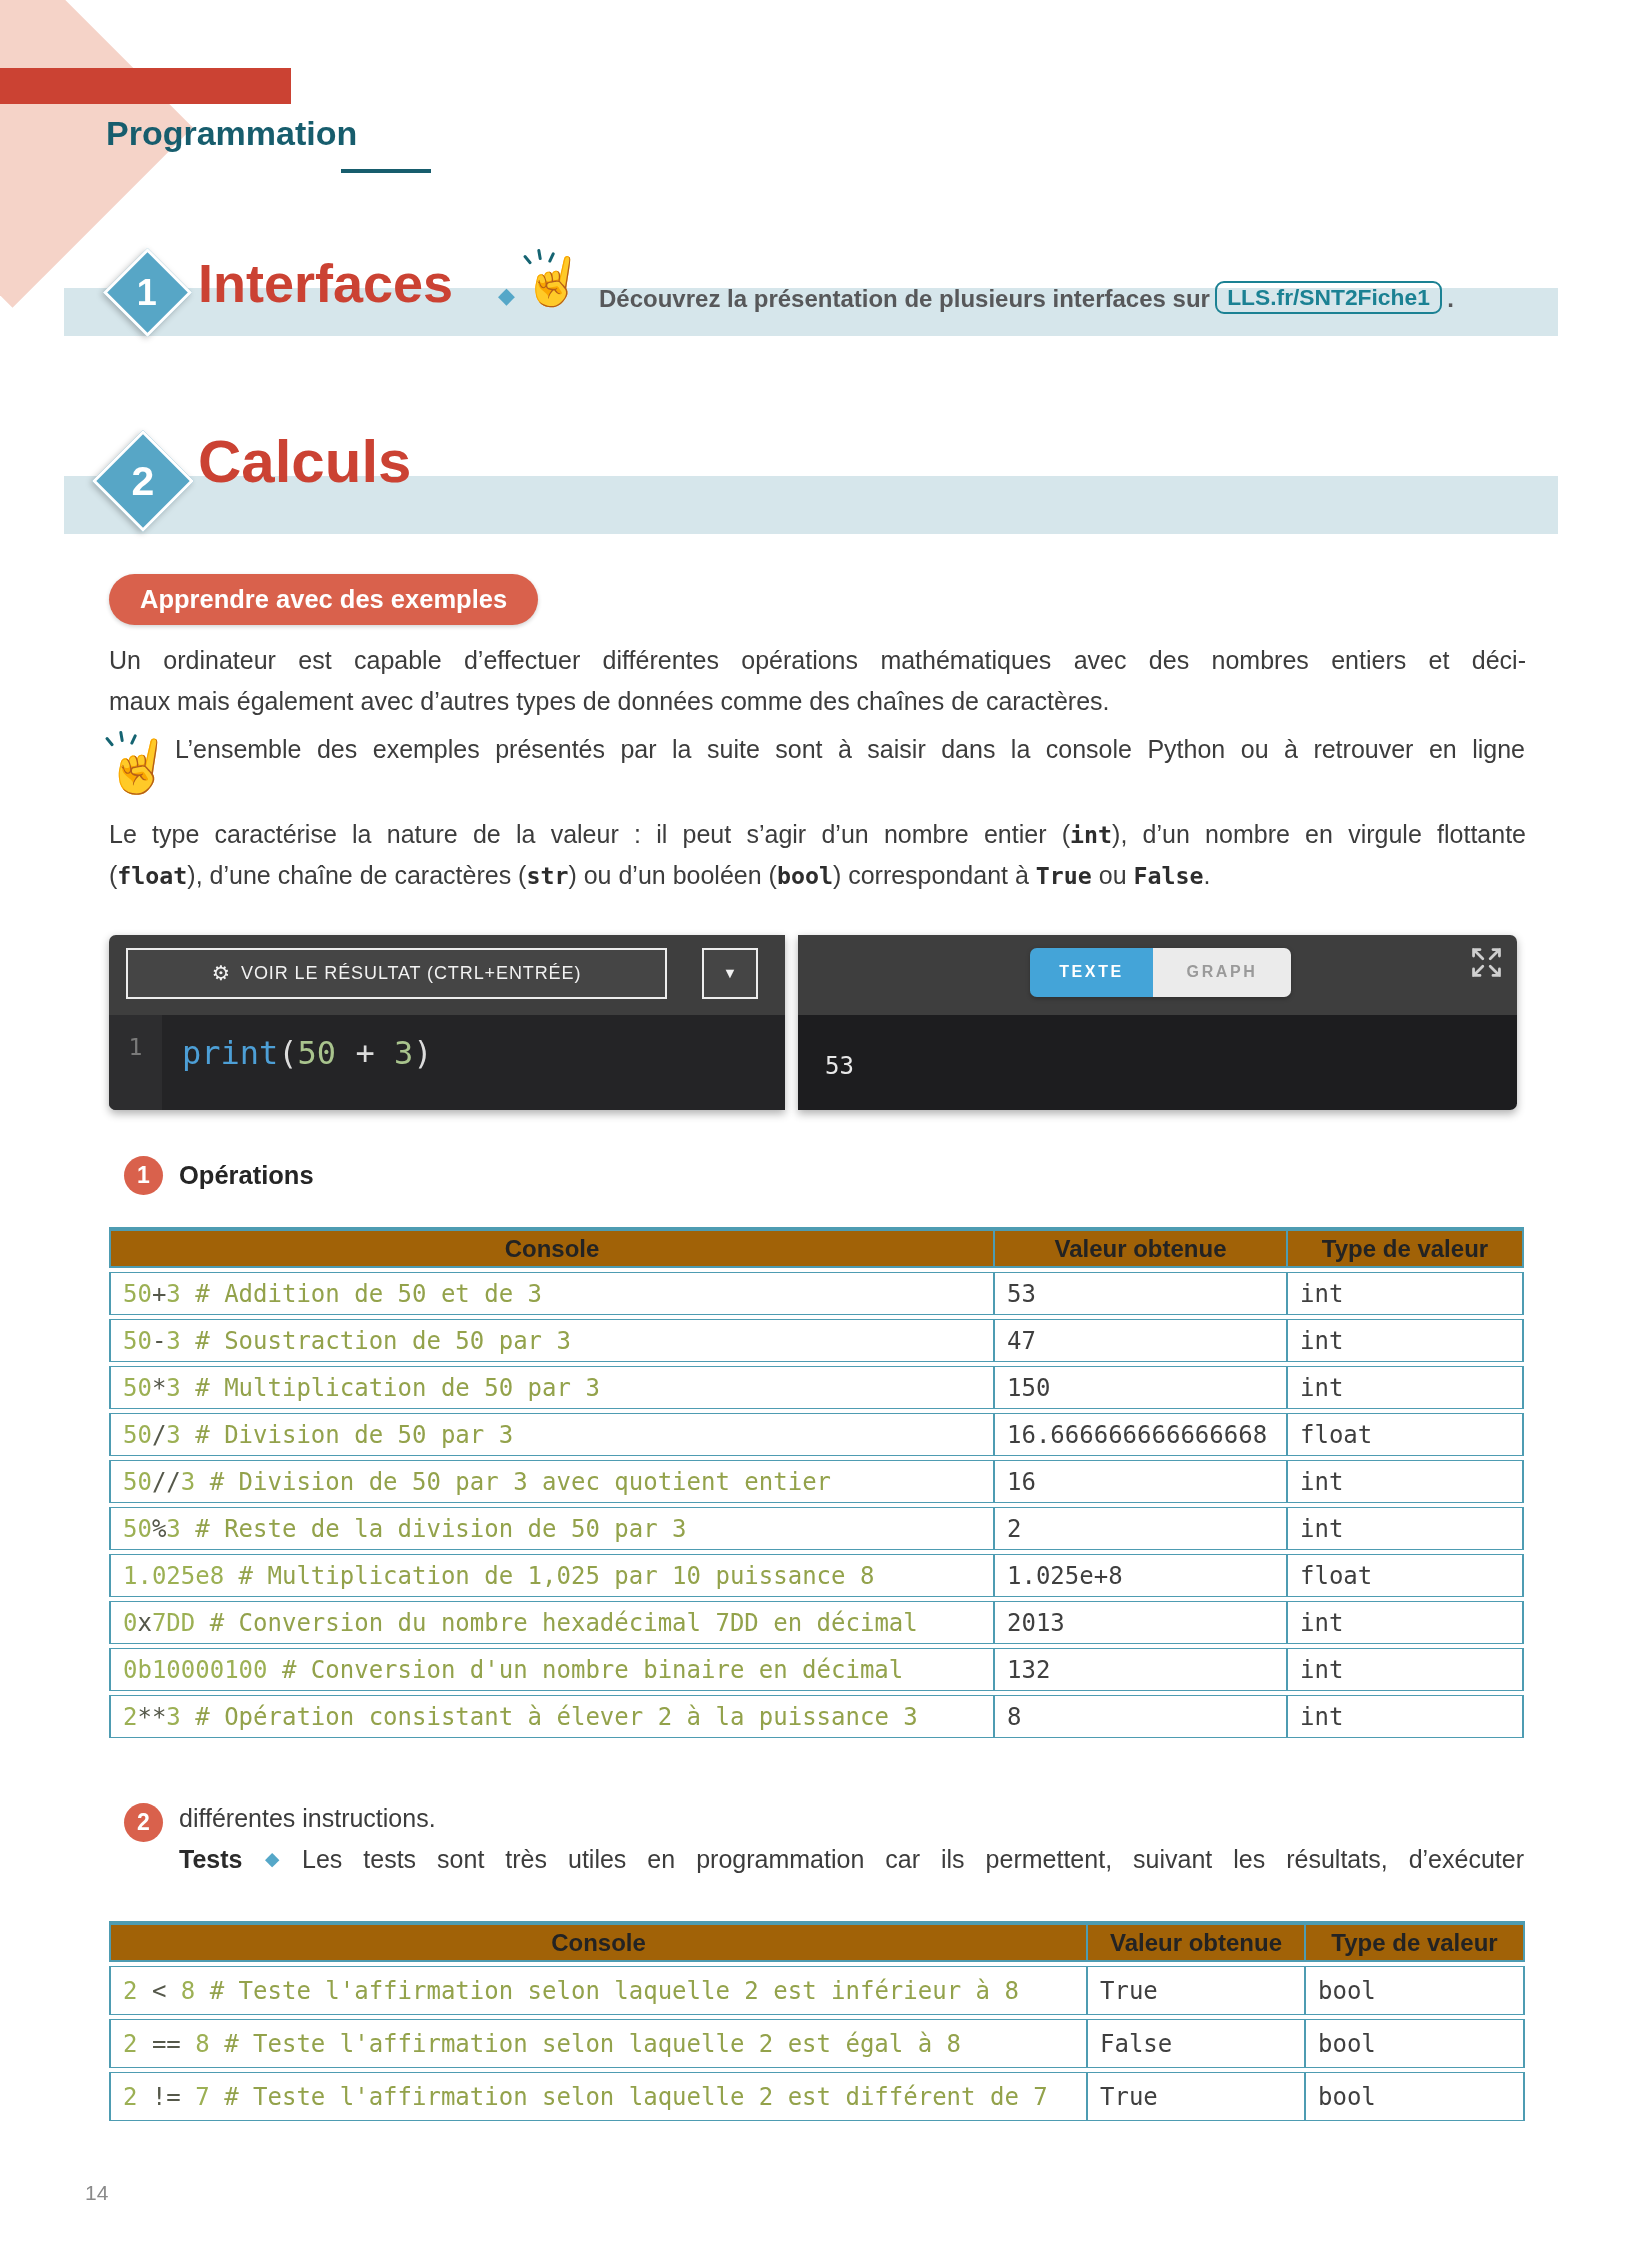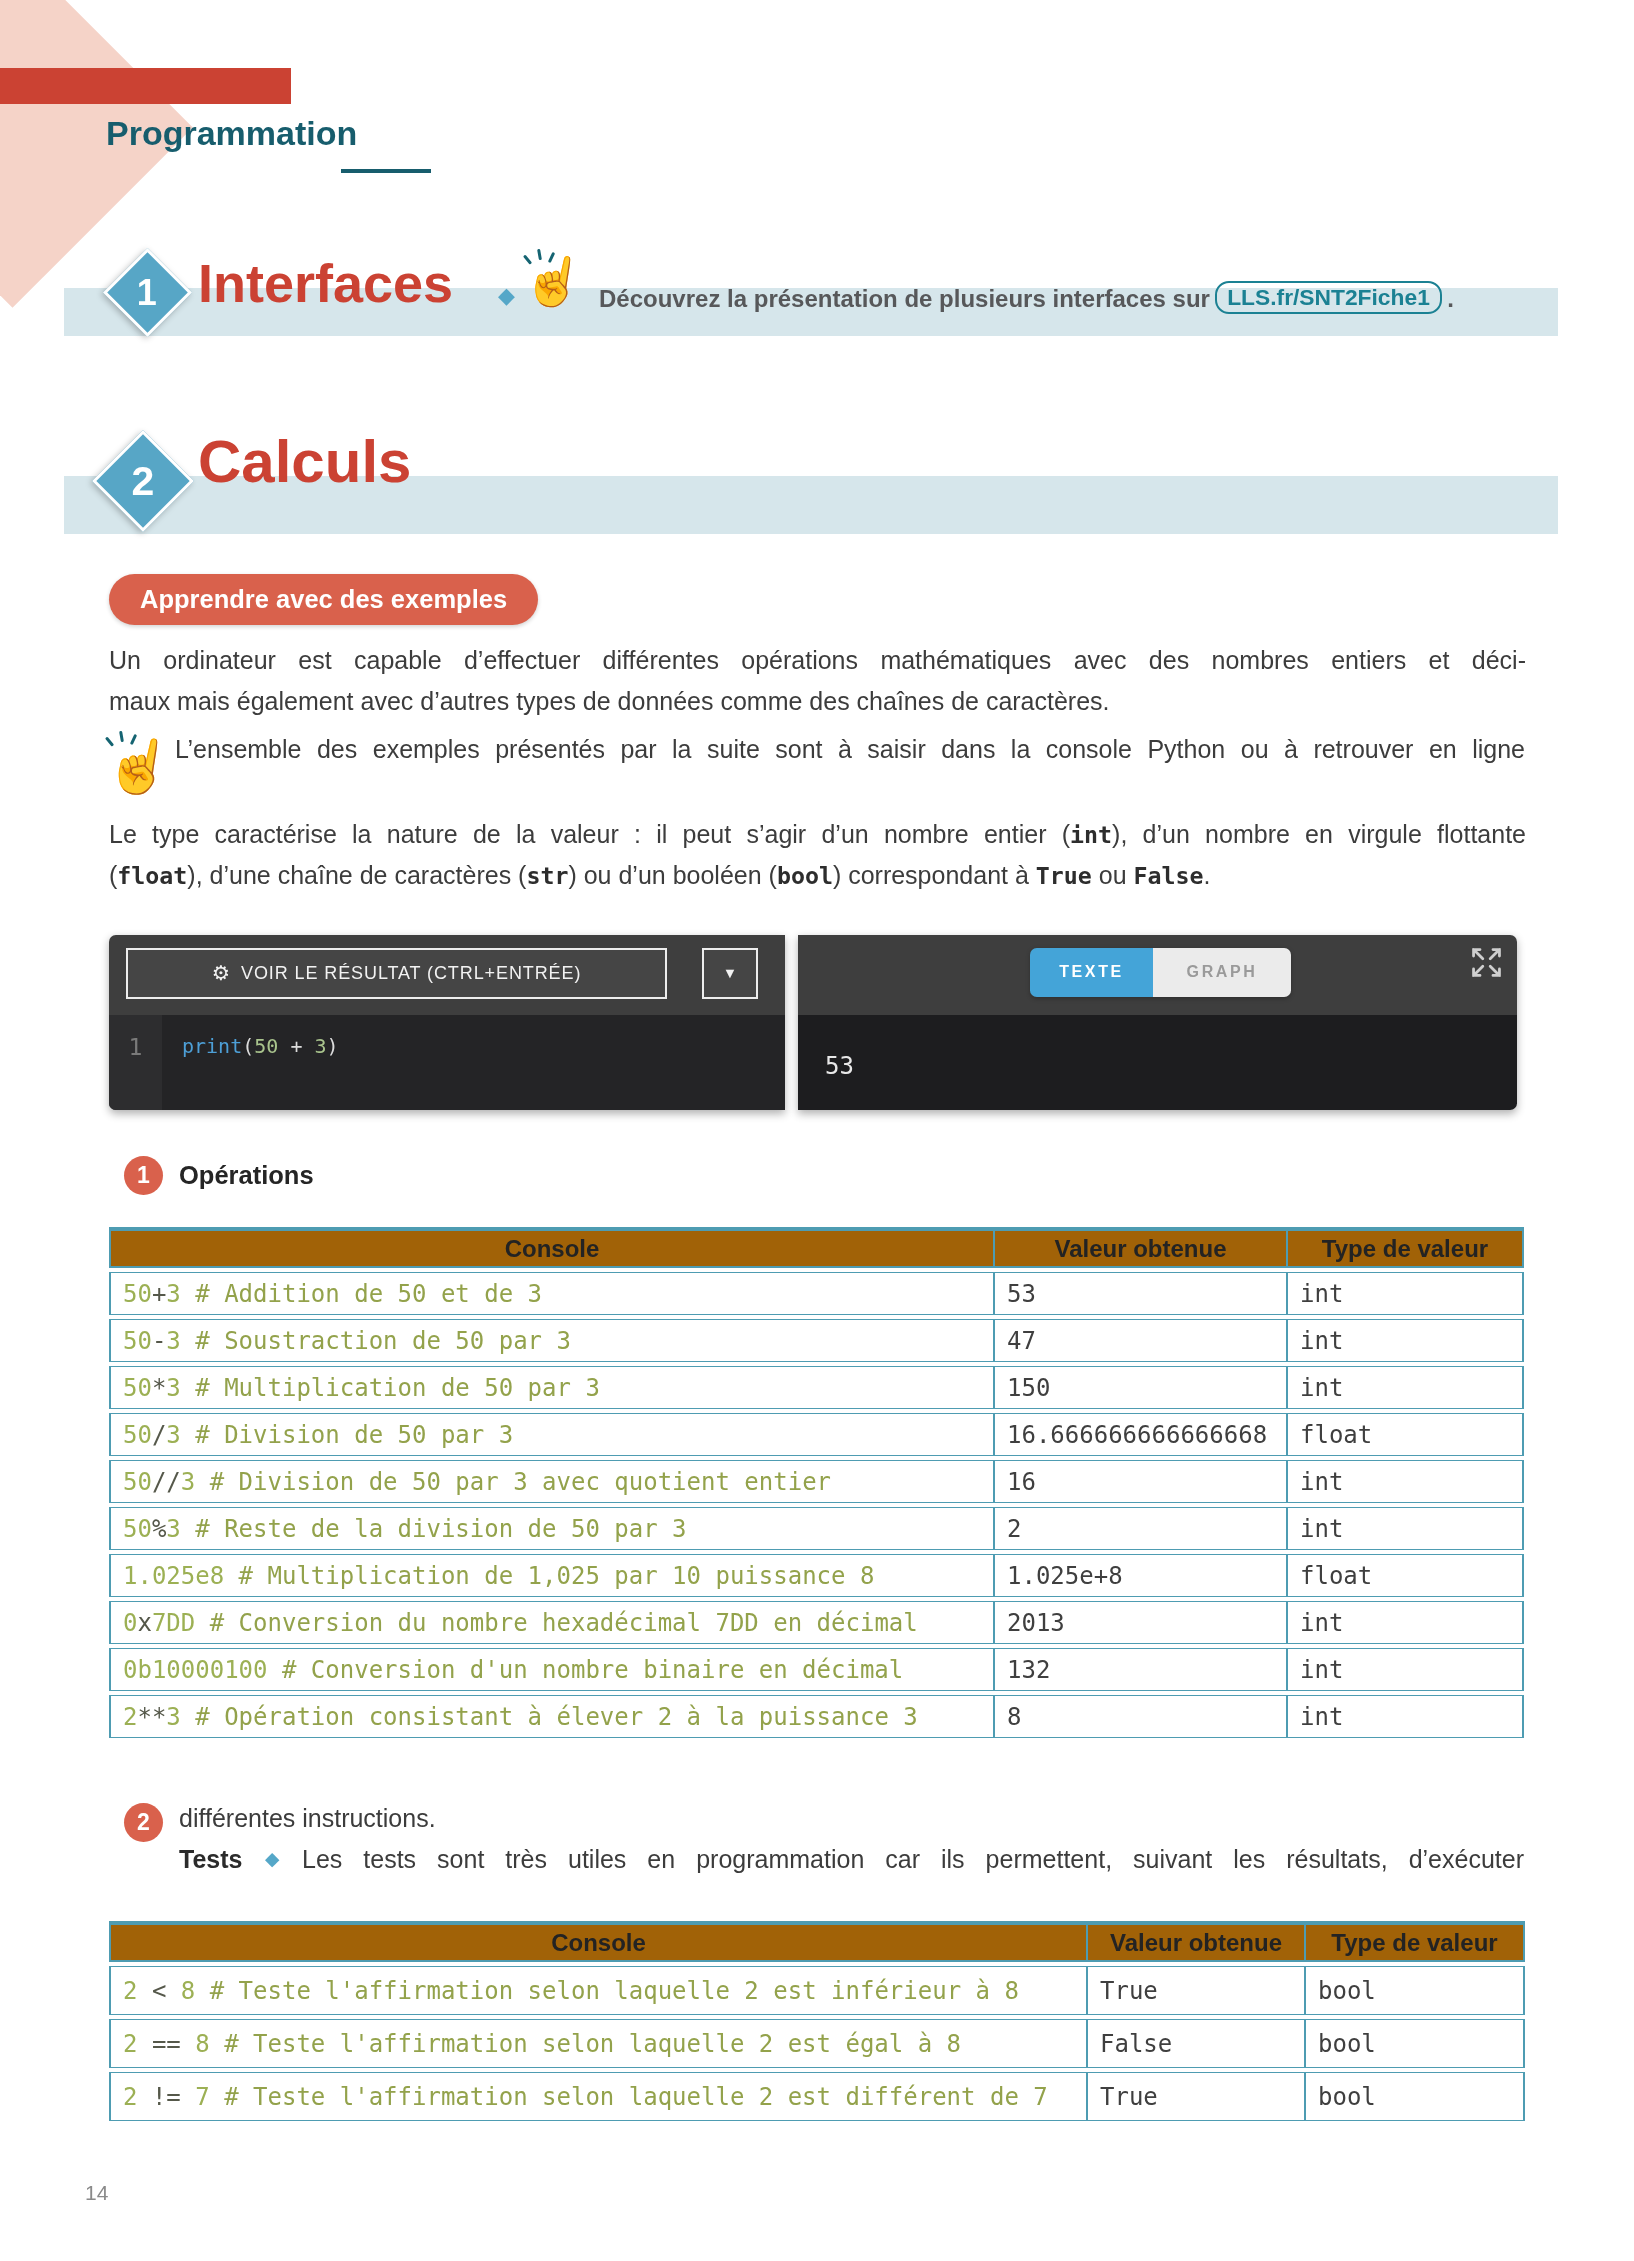--- a/index.html
+++ b/index.html
@@ -58,21 +58,21 @@
   .para-1{left:109px;top:640px;width:1417px;}
   .para-2{left:175px;top:729px;width:1350px;}
   .para-3{left:109px;top:814px;width:1417px;}
   .click-2{left:106px;top:739px;}
   .click-1{left:524px;top:257px;}
 
   
   .run-t{}
   .run-bold{font-weight:800;color:#2b2b2b;}
   .run-m{font-family:"DejaVu Sans Mono",monospace;font-weight:700;color:#2d2d2d;font-size:0.93em;}
-  .run-link{display:inline-block;border:2.6px solid #1b8193;color:#1b8193;border-radius:14px;
+  .run-link{display:inline-block;border:2.6px solid #1b8193;color:#1b8193;border-radius:9px;
             padding:0.9px 10.2px 1.7px;font-weight:700;font-size:0.95em;line-height:1.15;margin:0 5.1px;
             position:relative;top:-0.9px;white-space:nowrap;}
   .run-dia{color:#55a7c8;font-size:0.75em;padding:0 8.5px;position:relative;top:-2.6px;}
   .run-kw{color:#4d9fd6;}
   .run-nm{color:#a9c48d;}
   .run-pn{color:#dcdcdc;}
   .run-n{color:#9cb054;}
   .run-o{color:#55584a;}
   .run-c{color:#93a24b;}
 
@@ -84,21 +84,21 @@
   .pane-header{position:absolute;left:0;top:0;width:100%;height:80px;background:#3e3e3e;}
   .run-btn{position:absolute;left:17px;top:12.8px;width:541px;height:51px;border:2.6px solid #ededed;background:#454545;
            display:flex;align-items:center;justify-content:center;gap:10.2px;color:#f2f2f2;font-size:18px;
            letter-spacing:0.9px;cursor:pointer;}
   .run-btn .gear{font-size:20.4px;line-height:1;}
   .drop-btn{position:absolute;left:593px;top:12.8px;width:56px;height:51px;border:2.6px solid #ededed;background:#454545;
             display:flex;align-items:center;justify-content:center;color:#f2f2f2;font-size:14.5px;cursor:pointer;}
   .code-area{position:absolute;left:0;top:80px;width:100%;height:95px;background:#242426;}
   .gutter{position:absolute;left:0;top:0;width:53px;height:95px;background:#2d2d2f;color:#7a7a7a;
           font-family:"DejaVu Sans Mono",monospace;font-size:23px;text-align:center;padding-top:19px;}
-  .code-line{position:absolute;left:73px;top:19px;font-family:"DejaVu Sans Mono",monospace;font-size:20px;white-space:pre;}
+  .code-line{position:absolute;left:73px;top:19px;font-family:"DejaVu Sans Mono",monospace;font-size:32px;white-space:pre;}
   .output-area{position:absolute;left:0;top:80px;width:100%;height:95px;background:#1d1d1f;}
   .output-text{position:absolute;left:27px;top:37px;color:#e8e8e8;font-family:"DejaVu Sans Mono",monospace;font-size:24px;}
   .toggle{position:absolute;left:232px;top:12.8px;display:flex;box-shadow:0 1.7px 4.3px rgba(0,0,0,.25);border-radius:6.8px;}
   .tab{height:49px;display:flex;align-items:center;justify-content:center;font-size:16px;font-weight:700;
        letter-spacing:2.6px;cursor:pointer;}
   .tab-texte{width:123px;background:#44a4d8;color:#fff;border-radius:6.8px 0 0 6.8px;}
   .tab-graph{width:138px;background:#ebebeb;color:#9a9a9a;border-radius:0 6.8px 6.8px 0;}
   .expand-icon{position:absolute;right:12px;top:8.5px;width:37px;height:37px;cursor:pointer;}
 
   

